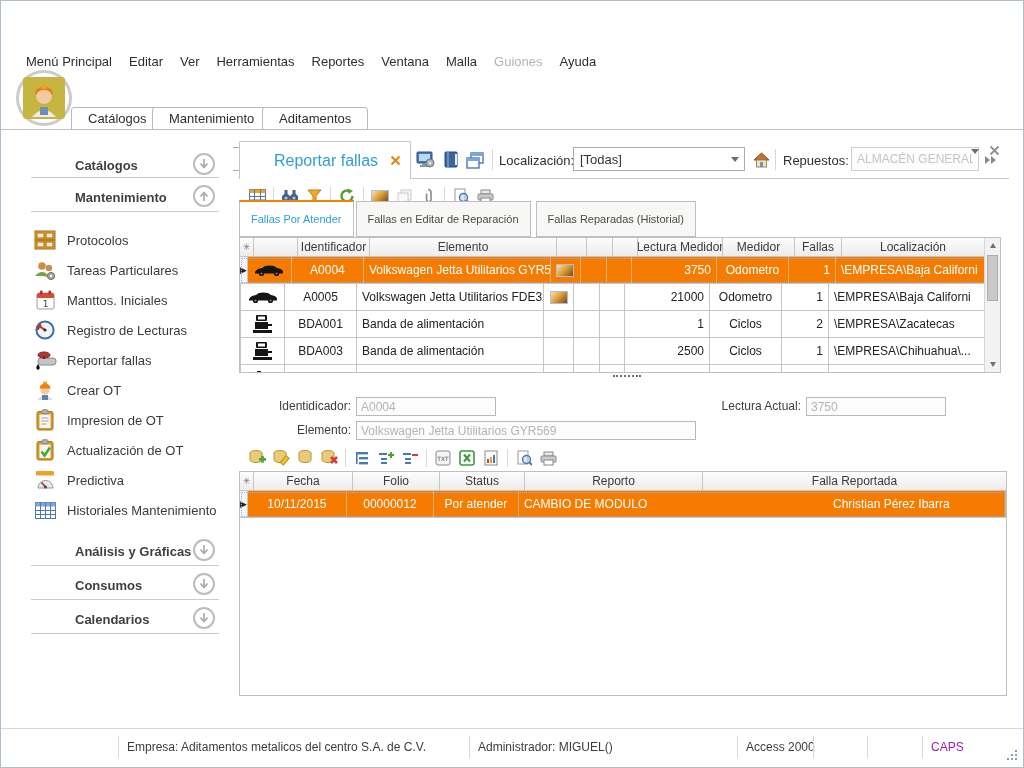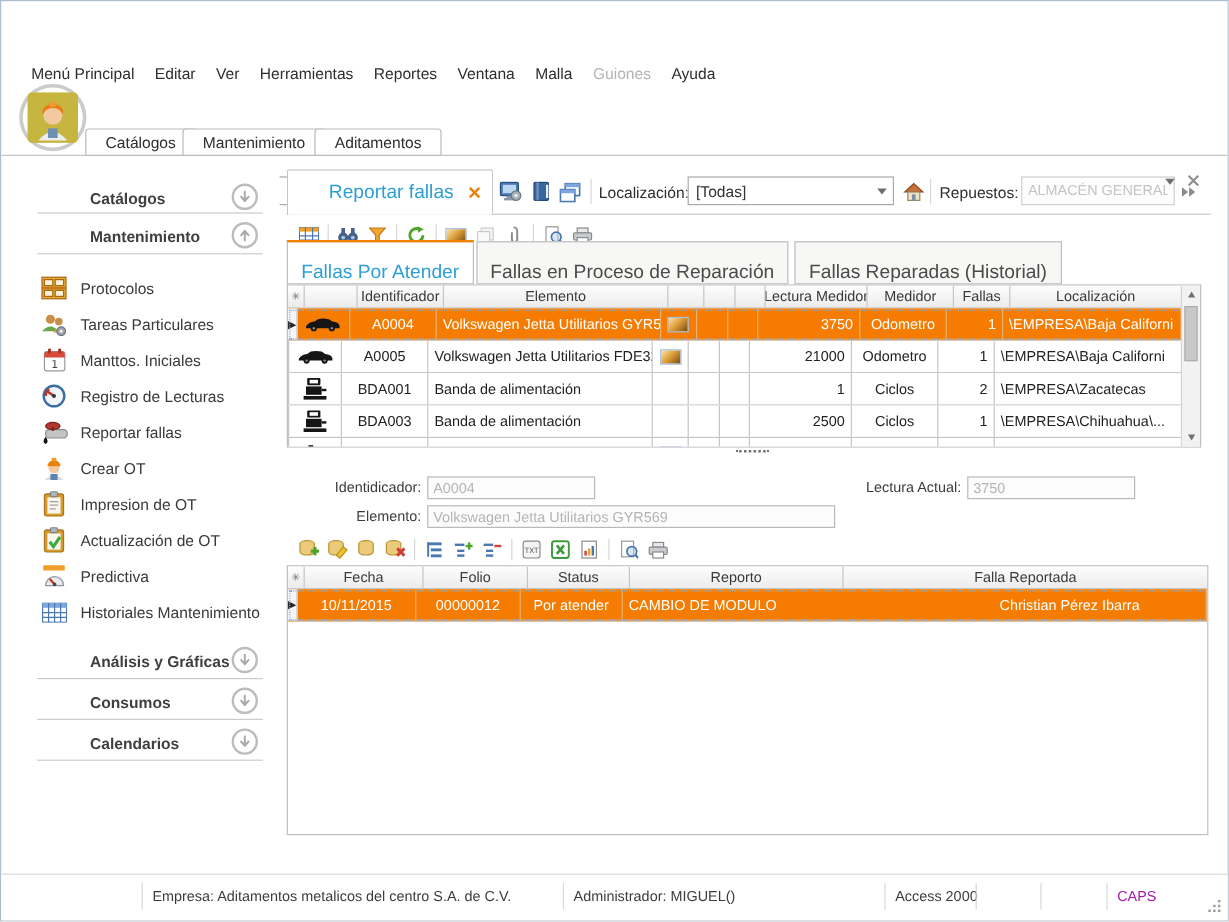--- a/index.html
+++ b/index.html
@@ -64,21 +64,21 @@
   .doc-tab { position:absolute; left:0; top:0; width:172px; height:38px; background:#fff; border:1px solid #C5C5C5;
     border-bottom:none; border-radius:2px 2px 0 0; z-index:2; display:flex; align-items:center; }
   .doc-tab .t { margin-left:34px; font-size:16px; color:#2E9FD6; white-space:nowrap; }
   .panel-ctl { position:absolute; top:8px; display:flex; align-items:center; }
   .toolbar1 { position:absolute; left:6px; top:42px; height:26px; display:flex; align-items:center; }
   .toolbar2 { position:absolute; left:6px; top:305px; height:24px; display:flex; align-items:center; }
   .tbtn { width:24px; height:22px; display:flex; align-items:center; justify-content:center; position:relative; }
   .vsep { width:1px; height:18px; background:#D8D8D8; margin:0 4px; }
   
   .subtabs { position:absolute; left:0; top:72px; height:24px; display:flex; align-items:flex-end; }
-  .stab { height:23px; display:flex; align-items:flex-start; padding:17px 11px; font-size:16px; color:#4A4A4A;
+  .stab { height:23px; display:flex; align-items:center; padding:17px 11px; font-size:11px; color:#4A4A4A;
     background:#F7F7F5; border:1px solid #BEBEBE; margin-right:2px; white-space:nowrap; }
   .stab.active { background:#fff; border-top:2px solid #F08200; color:#2E9FD6; height:24px; }
   
   .grid { position:absolute; background:#fff; border:1px solid #C0C0C0; overflow:hidden; }
   .grid1 { left:0; top:96px; width:762px; height:136px; }
   .grid2 { left:0; top:330px; width:768px; height:225px; }
   .ghead { display:flex; height:19px; background:linear-gradient(#FDFDFD,#ECECEC); border-bottom:1px solid #C6C6C6;
     font-size:12px; color:#3A3A3A; }
   .hc { display:flex; align-items:center; justify-content:center; border-right:1px solid #C6C6C6; overflow:hidden; white-space:nowrap; }
   .grow { display:flex; height:27px; border-bottom:1px solid #C6C6C6; background:#fff; font-size:12px; color:#222; }
@@ -515,21 +515,21 @@
           <rect x="4" y="9" width="9" height="5" fill="#fff" stroke="#8A8A8A"></rect>
           </svg>
       </div>
     </div>
 
     <div class="subtabs">
       <div class="stab active">
           <span>Fallas Por Atender</span>
         </div>
       <div class="stab">
-          <span>Fallas en Proceso de Reparación</span>
+          <span>Fallas en Editar de Reparación</span>
         </div>
       <div class="stab" style="margin-left:3px">
           <span>Fallas Reparadas (Historial)</span>
         </div>
     </div>
 
     <div class="grid grid1">
       <div class="ghead">
         <div class="hc w-m" style="font-size:9px;color:#777">✳</div>
         <div class="hc w-ic"></div>

